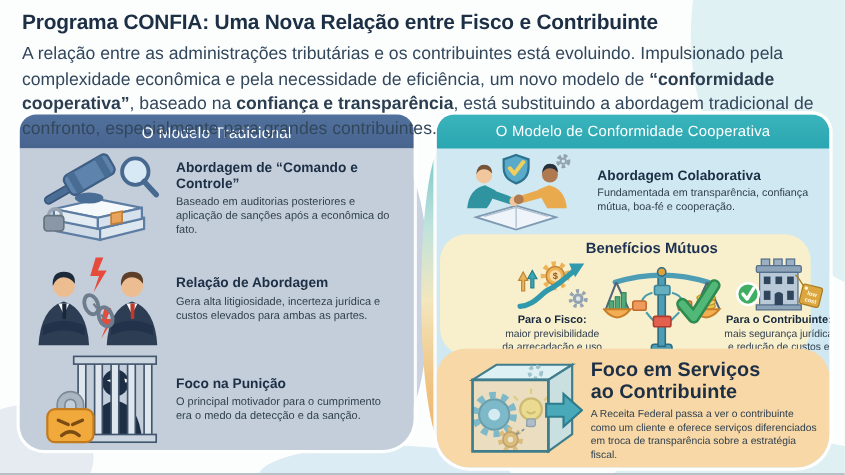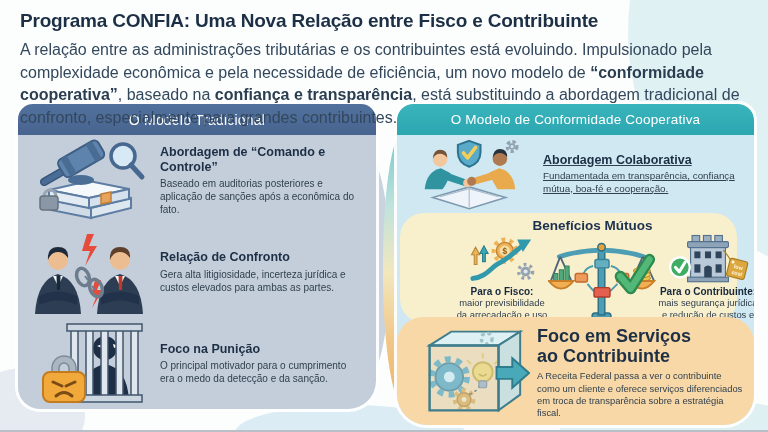--- a/index.html
+++ b/index.html
@@ -39,21 +39,21 @@
   .item-title{font-size:12.5px;font-weight:700;line-height:1.15;color:var(--heading-text,#1d2f45);}
   .item-body{font-size:10px;line-height:1.3;margin-top:3px;color:var(--body-text,#32414f);}
 
   .right-panel{left:397px;top:104px;width:357px;height:321px;border-radius:16px 16px 30px 30px;
     background:var(--collaboration-bg,#cfe8f1);overflow:hidden;}
   .rp-header{height:31px;display:flex;align-items:center;justify-content:center;
     background:linear-gradient(180deg,#3ab4bc,var(--cooperative-header,#2ba7b1));border-radius:16px 16px 0 0;}
   .rp-header .panel-header-label{font-size:13.5px;}
   .collab{position:absolute;top:31px;left:0;right:0;height:78px;display:flex;align-items:center;}
   .collab .ic{width:146px;display:flex;align-items:center;justify-content:center;flex:none;}
-  .collab .tx{width:200px;flex:none;text-decoration:underline;}
+  .collab .tx{width:200px;flex:none;}
   .collab .item-body{font-size:9.8px;}
   .benefits{position:absolute;top:109px;left:3px;right:17px;height:110px;
     background:var(--benefits-bg,#f8efcd);border-radius:24px;padding-left:48px;}
   .benefits-title{text-align:center;font-size:13.5px;font-weight:700;color:#1c3050;margin-top:5px;}
   .bcols{display:flex;justify-content:space-between;padding:1px 8px 0 8px;}
   .bcol{text-align:center;}
   .bcol-fisco{width:121px;}
   .bcol-contrib{width:129px;}
   .bcol-center{width:108px;margin-top:-16px;}
   .bicon{height:50px;display:flex;align-items:flex-end;justify-content:center;}
@@ -141,21 +141,21 @@
           </g>
           <g fill="none" stroke="#6e7d8e" stroke-width="3.5">
             <ellipse cx="52" cy="47" rx="6" ry="9" transform="rotate(-20 52 47)"></ellipse>
             <ellipse cx="65" cy="58" rx="6" ry="9" transform="rotate(-20 65 58)"></ellipse>
             <line x1="57" y1="50" x2="54" y2="46" stroke-width="2"></line>
             <line x1="61" y1="56" x2="64" y2="60" stroke-width="2"></line>
           </g>
         </svg>
       </div>
       <div class="tx">
-        <div class="item-title">Relação de Confronto</div>
+        <div class="item-title">Relação de Abordagem</div>
         <div class="item-body">Gera alta litigiosidade, incerteza jurídica e custos elevados para ambas as partes.</div>
       </div>
     </div>
 
     <div class="lrow">
       <div class="ic">
         <svg width="116" height="82" viewBox="0 0 116 82">
           <g>
             <circle cx="74" cy="26" r="12" fill="#1e2f45"></circle>
             <path d="M50,78 Q52,46 74,42 Q96,46 98,78 Z" fill="#1e2f45"></path>

